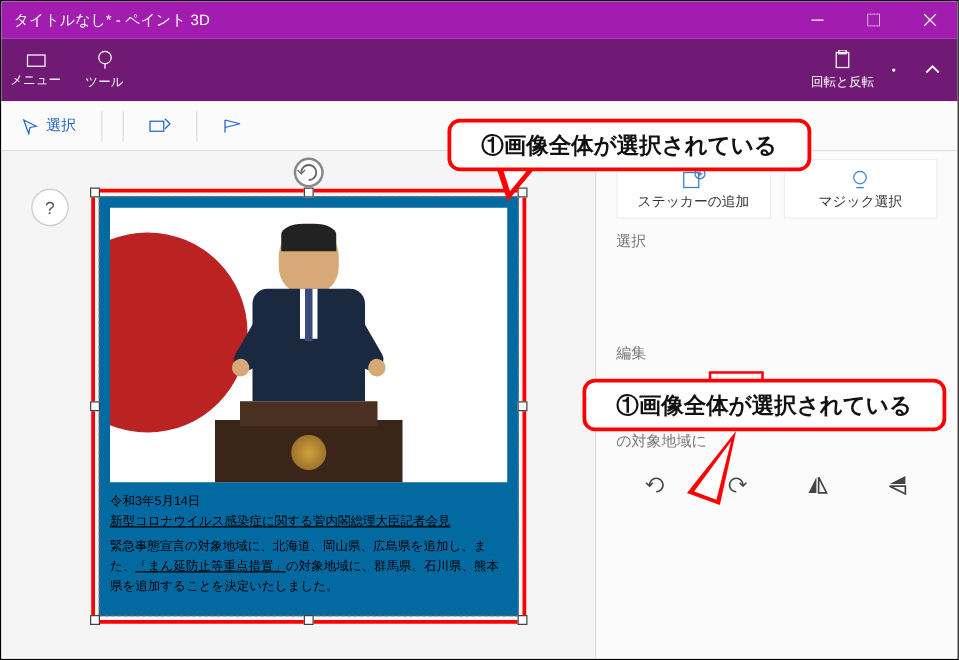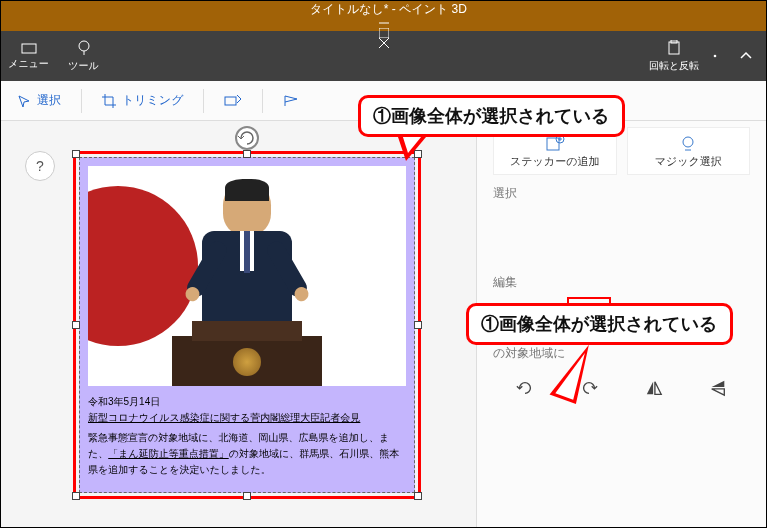--- a/index.html
+++ b/index.html
@@ -1,32 +1,32 @@
 <!DOCTYPE html>
 <html><head>
 <meta charset="utf-8">
 <style>
   * { box-sizing: border-box; margin: 0; padding: 0; }
   body { font-family: "Yu Gothic UI", "Meiryo", sans-serif; background: #fff; width: 767px; height: 528px; position: relative; overflow: hidden; border: 1px solid #000; }
-  .titlebar { background: #a16207; color: #fff; height: 30px; display: flex; align-items: center; font-size: 12px; flex-direction: column; }
+  .titlebar { background: #a21caf; color: #fff; height: 30px; display: flex; align-items: center; font-size: 12px; }
   .titlebar .title { flex: 1; padding-left: 10px; }
   .winbtn { width: 45px; height: 30px; display: flex; align-items: center; justify-content: center; }
   .winbtn svg { width: 10px; height: 10px; stroke: #fff; fill: none; stroke-width: 1; }
-  .menubar { background: #404040; height: 50px; display: flex; align-items: flex-end; color: #fff; font-size: 10px; }
+  .menubar { background: #701a75; height: 50px; display: flex; align-items: flex-end; color: #fff; font-size: 10px; }
   .mitem { width: 55px; height: 50px; display: flex; flex-direction: column; align-items: center; justify-content: center; gap: 3px; }
   .mitem.wide { width: 60px; }
   .mspacer { flex: 1; }
   .toolbar { background: #fbfbfb; height: 40px; display: flex; align-items: center; border-bottom: 1px solid #ddd; padding: 0 8px; gap: 8px; }
   .tbtn { height: 40px; display: flex; align-items: center; gap: 6px; font-size: 12px; color: #333; padding: 0 8px; }
   .tsep { width: 1px; height: 24px; background: #ddd; margin: 0 4px; }
   .content { position: absolute; left: 0; top: 120px; right: 0; bottom: 0; display: flex; }
   .canvas-area { flex: 1; background: #f5f5f5; position: relative; }
   .help-btn { position: absolute; left: 24px; top: 30px; width: 30px; height: 30px; border-radius: 50%; background: #fff; border: 1px solid #ccc; display: flex; align-items: center; justify-content: center; font-size: 14px; color: #555; }
   .selected { position: absolute; left: 72px; top: 30px; width: 348px; height: 348px; border: 3px solid #ff0000; }
-  .sel-inner { position: absolute; inset: 3px; border: 1px dashed #666; background: #c4b5fd; padding: 8px; }
+  .sel-inner { position: absolute; inset: 3px; border: 1px dashed #666; background: #0369a1; padding: 8px; }
   .photo { width: 100%; height: 220px; position: relative; overflow: hidden; }
   .bg-flag { position: absolute; inset: 0; background: #fff; }
   .bg-flag::before { content: ""; position: absolute; left: -50px; top: 20px; width: 160px; height: 160px; border-radius: 50%; background: #b22; }
   .man { position: absolute; left: 50%; top: 15px; transform: translateX(-50%); width: 120px; height: 160px; }
   .head { width: 48px; height: 54px; background: #d6a977; border-radius: 45% 45% 40% 40%; margin: 0 auto; position: relative; }
   .hair { position: absolute; top: -2px; left: 2px; right: 2px; height: 22px; background: #222; border-radius: 40% 40% 0 0; }
   .suit { width: 90px; height: 90px; background: #1a2840; margin: -4px auto 0; border-radius: 12px 12px 0 0; position: relative; }
   .suit::before { content: ""; position: absolute; left: 38px; top: 0; width: 14px; height: 40px; background: #fff; }
   .suit::after { content: ""; position: absolute; left: 42px; top: 0; width: 6px; height: 42px; background: #3a4a7a; }
   .arm-l, .arm-r { position: absolute; width: 18px; height: 60px; background: #1a2840; border-radius: 8px; }
@@ -43,21 +43,21 @@
   .handle { position: absolute; width: 8px; height: 8px; background: #fff; border: 1px solid #444; }
   .rot-handle { position: absolute; left: 50%; top: -28px; transform: translateX(-50%); width: 24px; height: 24px; border: 2px solid #888; border-radius: 50%; background: #fff; }
   .sidepanel { width: 290px; background: #fbfbfb; border-left: 1px solid #ddd; padding: 6px 16px; font-size: 12px; color: #555; position: relative; }
   .sp-row { display: flex; gap: 10px; margin-bottom: 10px; }
   .sp-btn { flex: 1; height: 48px; display: flex; flex-direction: column; align-items: center; justify-content: center; gap: 2px; border: 1px solid #eee; font-size: 11px; color: #333; background: #fff; }
   .sp-btn-row { display: flex; justify-content: space-around; margin-bottom: 8px; }
   .ibtn { width: 44px; height: 40px; display: flex; align-items: center; justify-content: center; }
   .ibtn svg { width: 18px; height: 18px; stroke: #444; fill: none; stroke-width: 1.5; }
   .sec-label { font-size: 12px; color: #777; margin: 8px 0 6px; }
   .copy-highlight { border: 2px solid #ff0000; }
-  .callout { position: absolute; background: #fff; border: 3px solid #ff0000; border-radius: 10px; padding: 6px 12px; font-size: 18px; font-weight: bold; color: #111; z-index: 50; white-space: nowrap; }
+  .callout { position: absolute; background: #fff; border: 3px solid #ff0000; border-radius: 10px; padding: 6px 24px; font-size: 18px; font-weight: bold; color: #111; z-index: 50; white-space: nowrap; }
   .c1 { left: 357px; top: 94px; }
   .c2 { left: 465px; top: 302px; }
   .tail { position: absolute; width: 0; height: 0; z-index: 49; }
   .tail1 { left: 395px; top: 130px; border-left: 10px solid transparent; border-right: 25px solid transparent; border-top: 30px solid #ff0000; }
   .tail1::after { content: ""; position: absolute; left: -5px; top: -30px; border-left: 7px solid transparent; border-right: 18px solid transparent; border-top: 22px solid #fff; }
   .tail2 { left: 558px; top: 340px; border-left: 8px solid transparent; border-right: 20px solid transparent; border-top: 60px solid #ff0000; transform: rotate(200deg); z-index:48;}
   .tail2::after { content: ""; position: absolute; left: -4px; top: -57px; border-left: 5px solid transparent; border-right: 14px solid transparent; border-top: 48px solid #fff; }
 </style>
 </head>
 <body>
@@ -117,26 +117,20 @@
 </div>
 
 <div class="toolbar">
   <div class="tbtn">
     <svg width="14" height="14">
         <path d="M2 2 L12 7 L7 8 L6 13 Z" fill="none" stroke="#2266cc"></path>
       </svg>
     <span style="color:#2266cc;">選択</span>
   </div>
   <div class="tsep"></div>
-  <div class="tbtn">
-    <svg width="14" height="14">
-        <path d="M3 0 V11 H14 M0 3 H11 V14" fill="none" stroke="#2266cc"></path>
-      </svg>
-    <span style="color:#2266cc;">トリミング</span>
-  </div>
   <div class="tsep"></div>
   <div class="tbtn">
     <svg width="18" height="14">
         <rect x="1" y="3" width="11" height="8" fill="none" stroke="#2266cc"></rect>
         <path d="M13 1 L17 5 L13 9" fill="none" stroke="#2266cc"></path>
       </svg>
   </div>
   <div class="tsep"></div>
   <div class="tbtn">
     <svg width="16" height="14">

